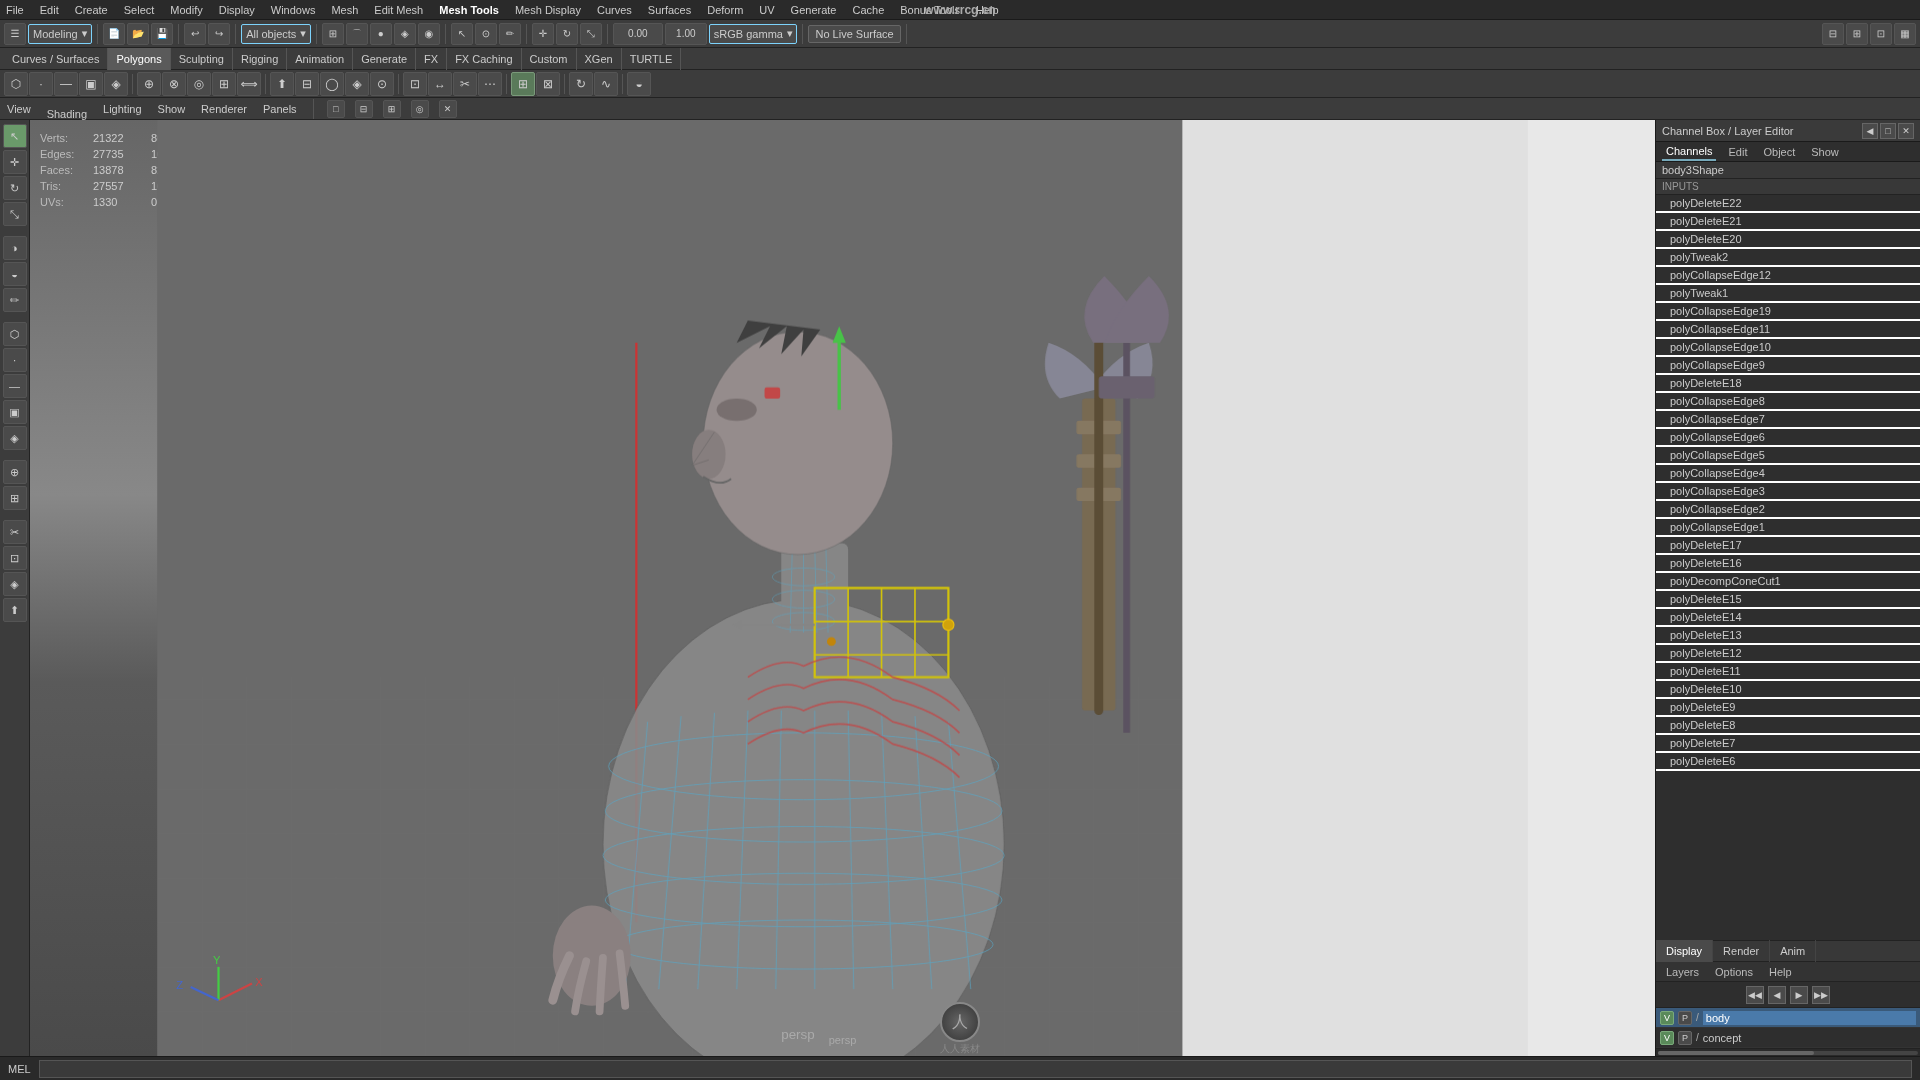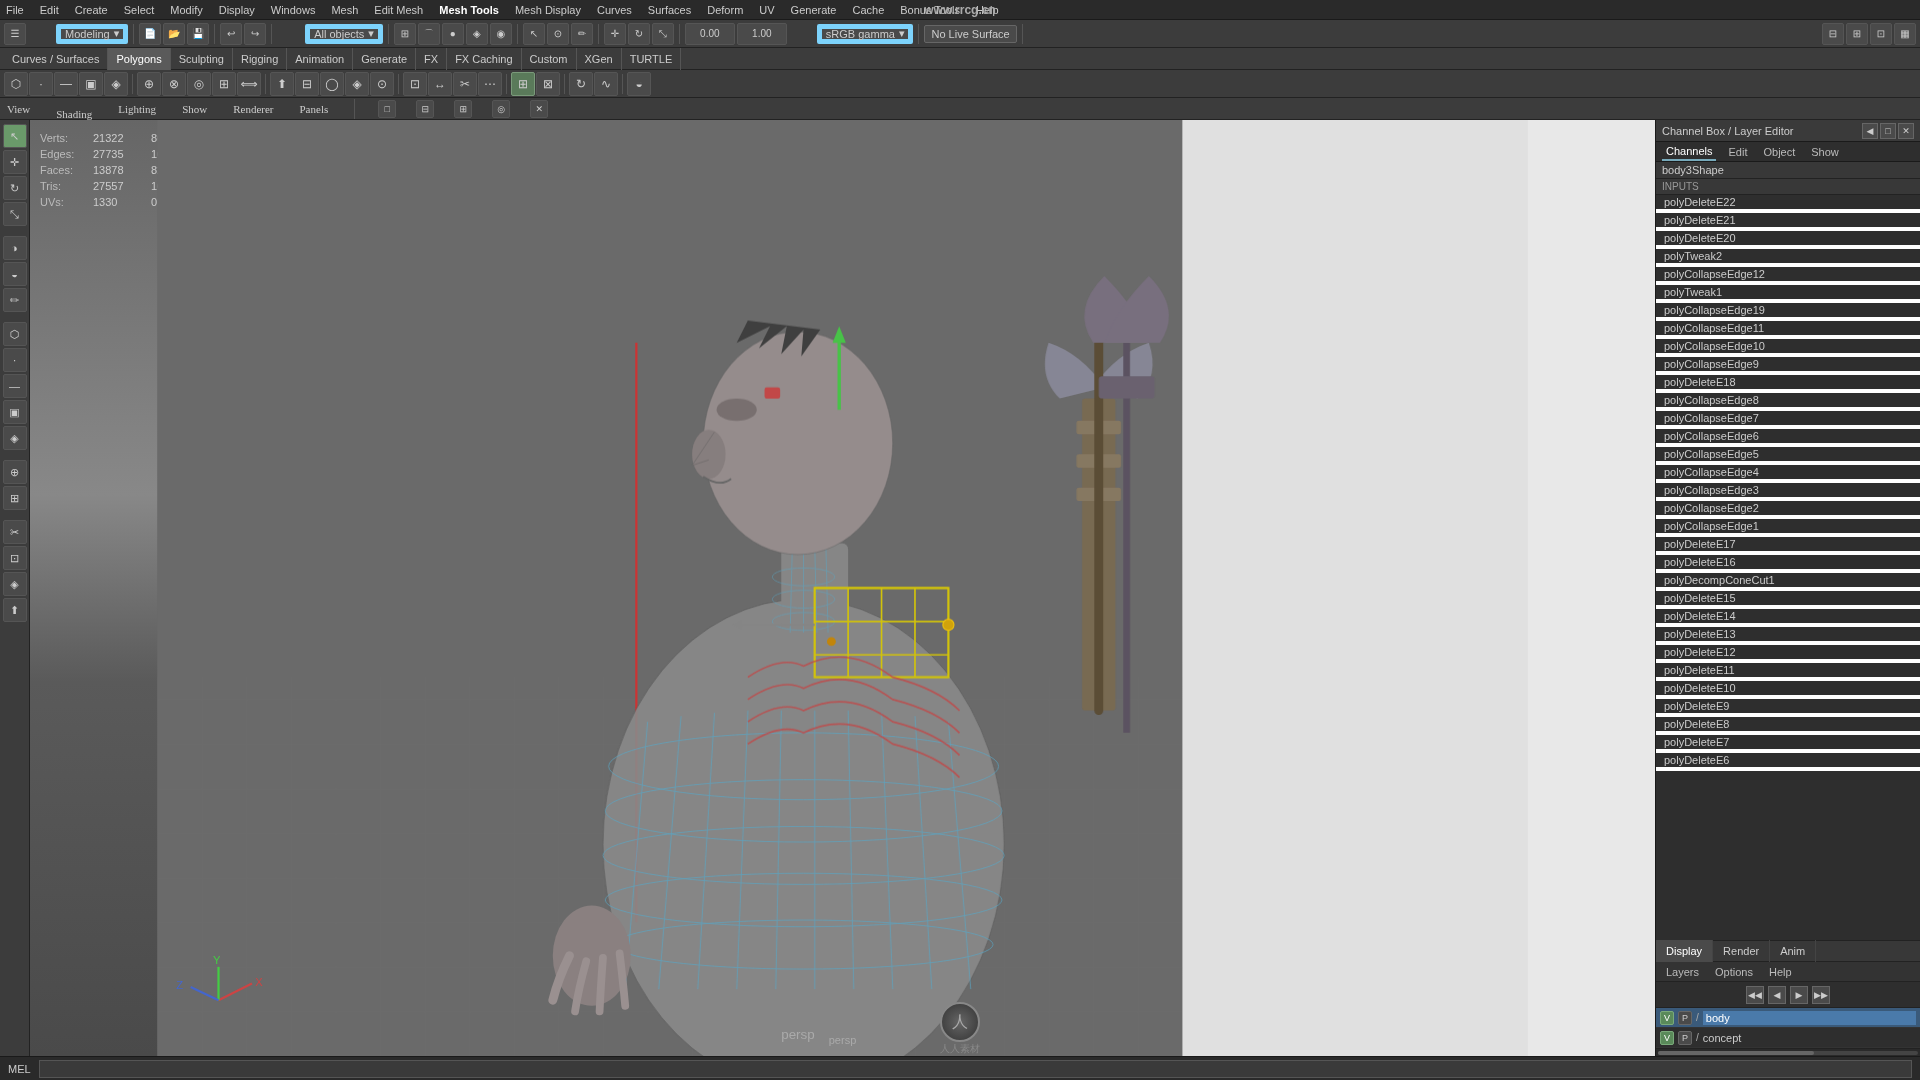--- a/index.html
+++ b/index.html
@@ -52,30 +52,29 @@
       justify-content: center;
       cursor: pointer;
       color: #ccc;
       font-size: 10px;
       padding: 0 3px;
     }
     .tb-separator { width: 1px; height: 20px; background: #555; margin: 0 3px; }
     .tb-dropdown {
       height: 20px;
       background: #4a4a4a;
-      border: 5px solid #7dd3fc;
+      border: 1px solid #7dd3fc;
       border-radius: 2px;
       color: #ccc;
       font-size: 11px;
       padding: 0 4px;
       display: flex;
       align-items: center;
       gap: 4px;
       cursor: pointer;
-      margin-left: 28px;
     }
     .no-live-surface {
       background: #4a4a4a;
       border: 1px solid #666;
       border-radius: 2px;
       padding: 2px 6px;
       color: #ccc;
       font-size: 11px;
       display: flex;
       align-items: center;
@@ -131,23 +130,22 @@
     }
     .icon-btn.active { background: #5a7a5a; border-color: #7a9a7a; }
 
     
     #toolbar4 {
       height: 22px;
       background: #3c3c3c;
       display: flex;
       align-items: center;
       padding: 0 4px;
-      gap: 20px;
+      gap: 10px;
       border-bottom: 1px solid #222;
-      font-family: Liberation Serif, serif;
     }
 
     
     #main-content {
       display: flex;
       height: calc(1080px - 20px - 28px - 22px - 28px - 22px - 24px);
     }
 
     
     #left-toolbar {
@@ -285,24 +283,24 @@
       background: #2e2e2e;
     }
     .ch-section {
       padding: 2px 6px;
       background: #383838;
       border-bottom: 1px solid #222;
       font-size: 10px;
       color: #999;
     }
     .ch-item {
-      padding: 2px 8px;
-      font-size: 11px;
-      color: #ccc;
-      border-bottom: 4px solid #ffffff;
+      padding: 2px 14px;
+      font-size: 11px;
+      color: #ccc;
+      border-bottom: 2px solid #ffffff;
       cursor: pointer;
       height: 18px;
       display: flex;
       align-items: center;
     }
 
     
     #right-panel-bottom-tabs {
       height: 22px;
       background: #383838;
@@ -492,21 +490,21 @@
   <div class="tb-btn">↖</div>
   <div class="tb-btn">⊙</div>
   <div class="tb-btn">✏</div>
   <div class="tb-separator"></div>
   <div class="tb-btn">✛</div>
   <div class="tb-btn">↻</div>
   <div class="tb-btn">⤡</div>
   <div class="tb-separator"></div>
 
   <div class="tb-btn" style="width:50px;">0.00</div>
-  <div class="tb-btn" style="width:50px;">1.00</div>
+  <div class="tb-btn" style="width:42px;">1.00</div>
   <div class="tb-dropdown">
     <span>sRGB gamma</span>▾
   </div>
   <div class="tb-separator"></div>
 
   <div class="no-live-surface">
     <span>No Live Surface</span>
   </div>
   <div class="tb-separator"></div>
 

